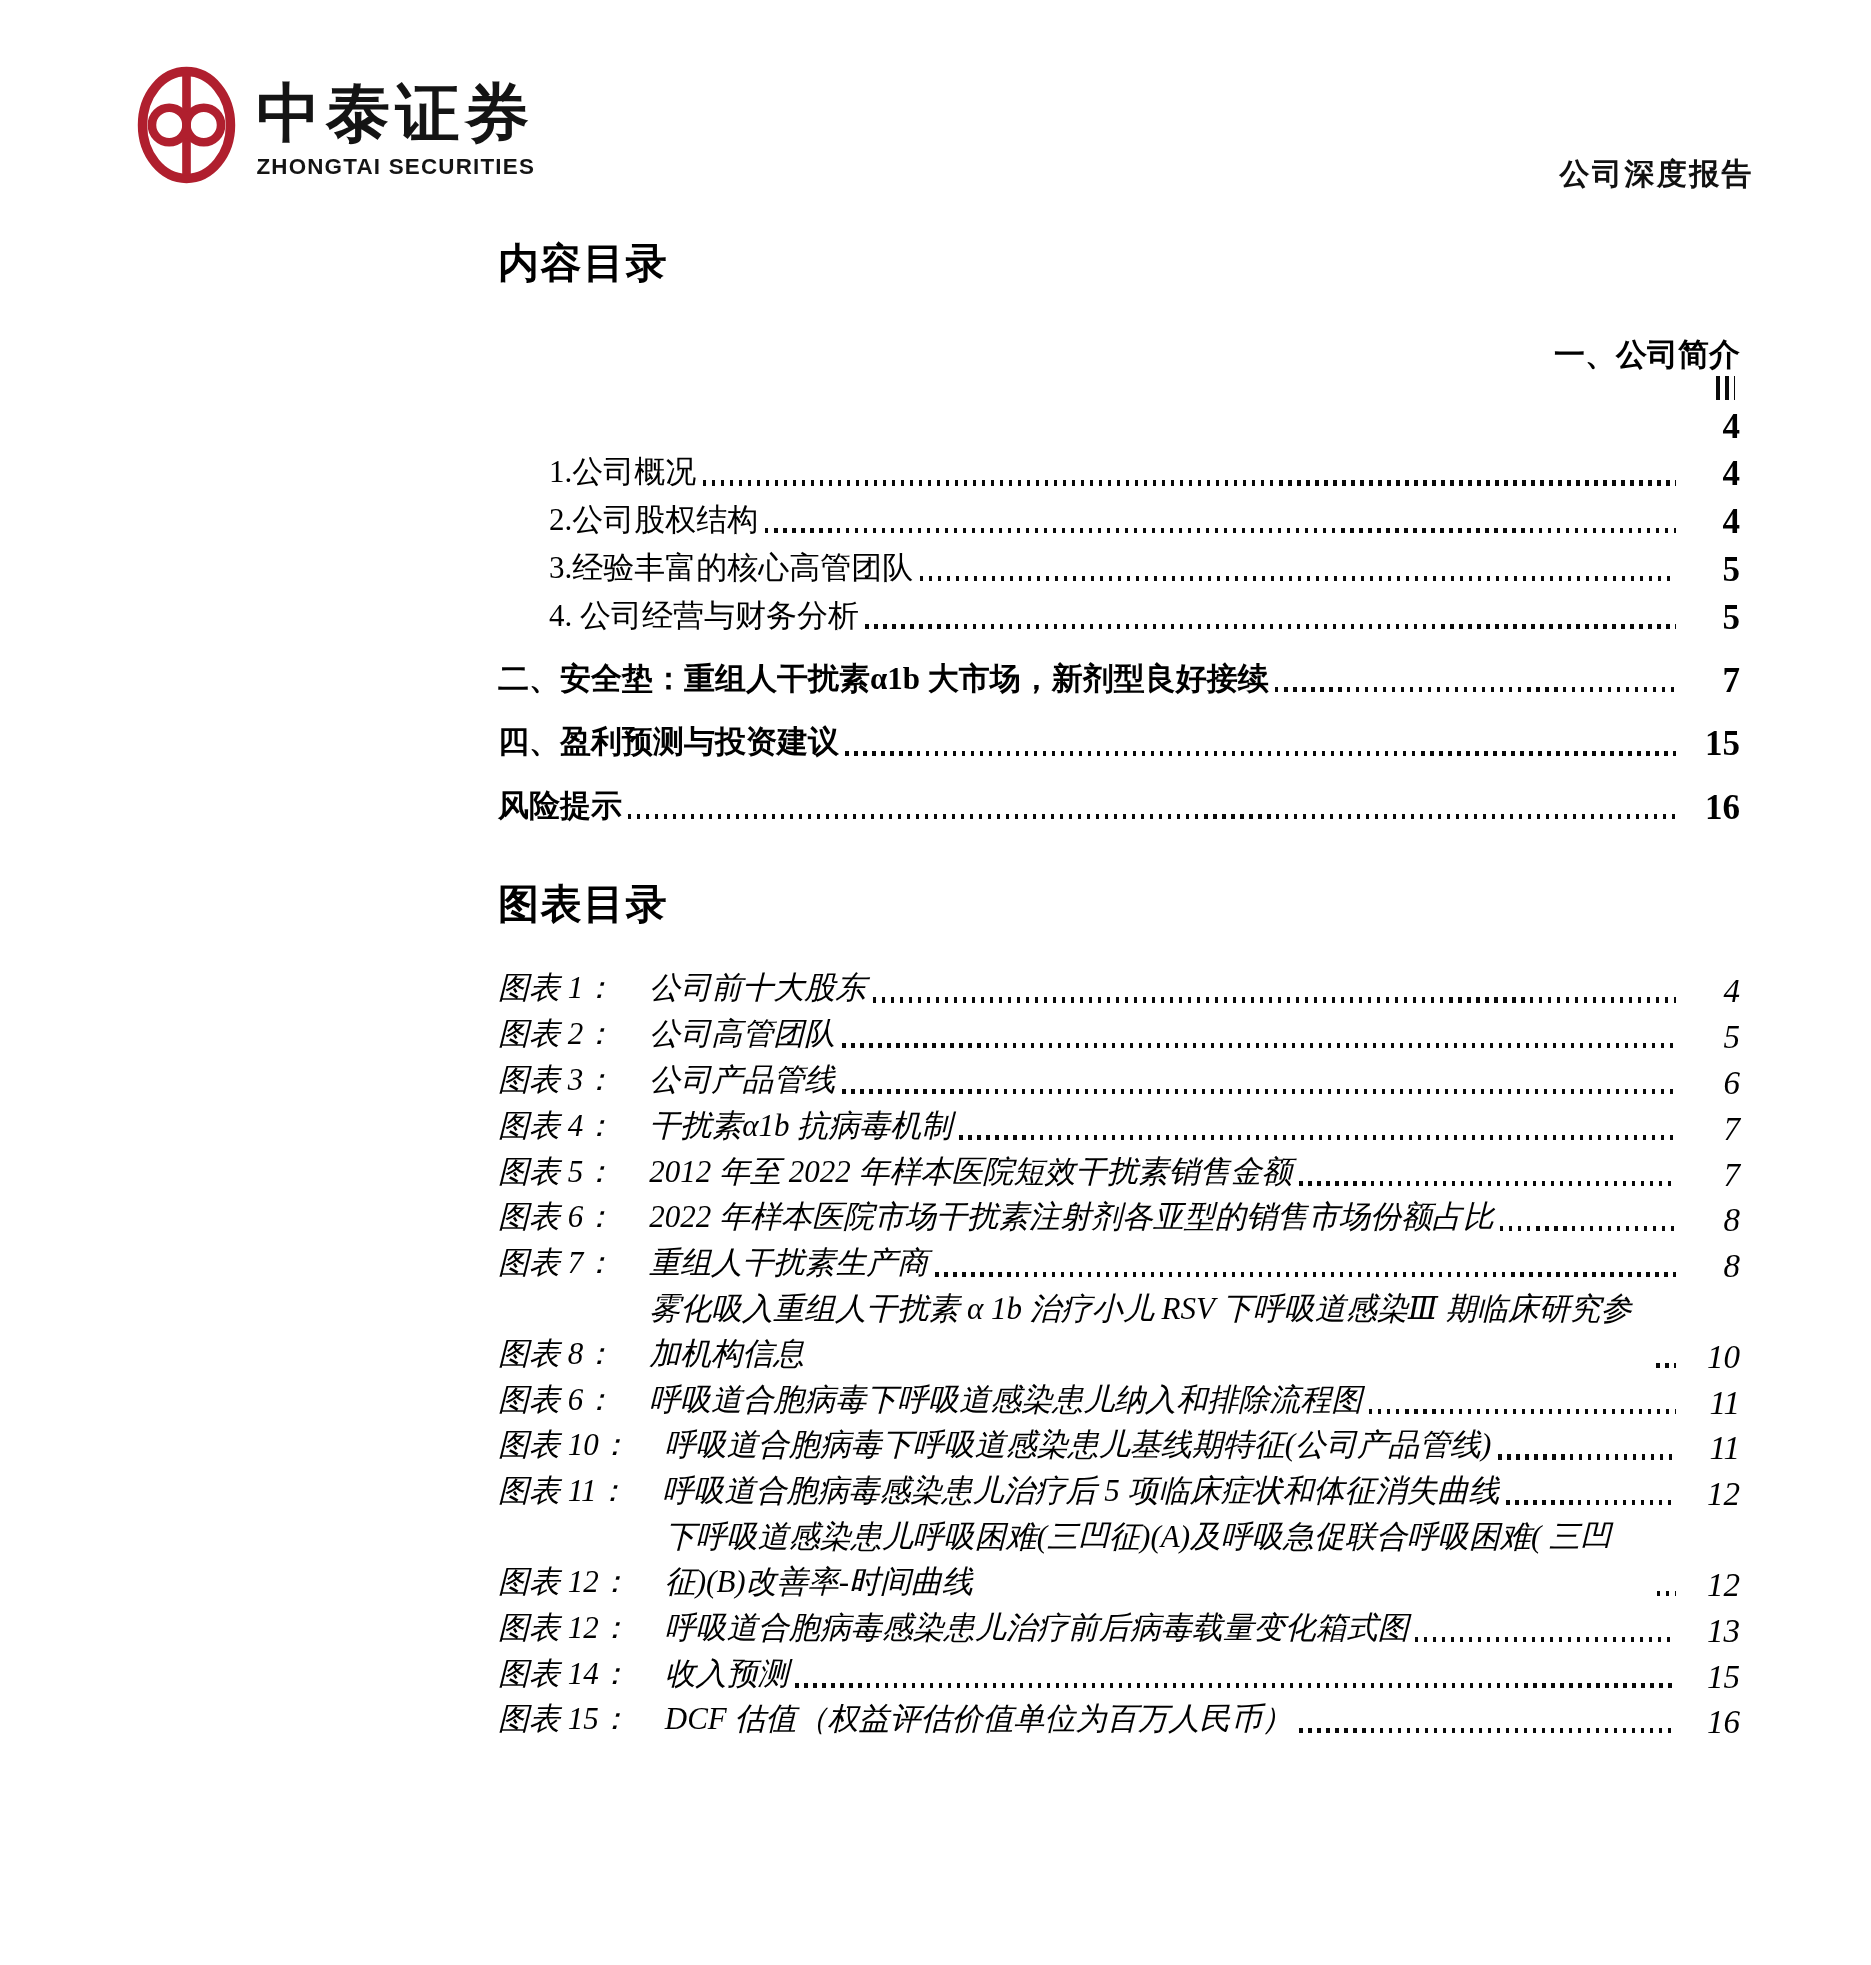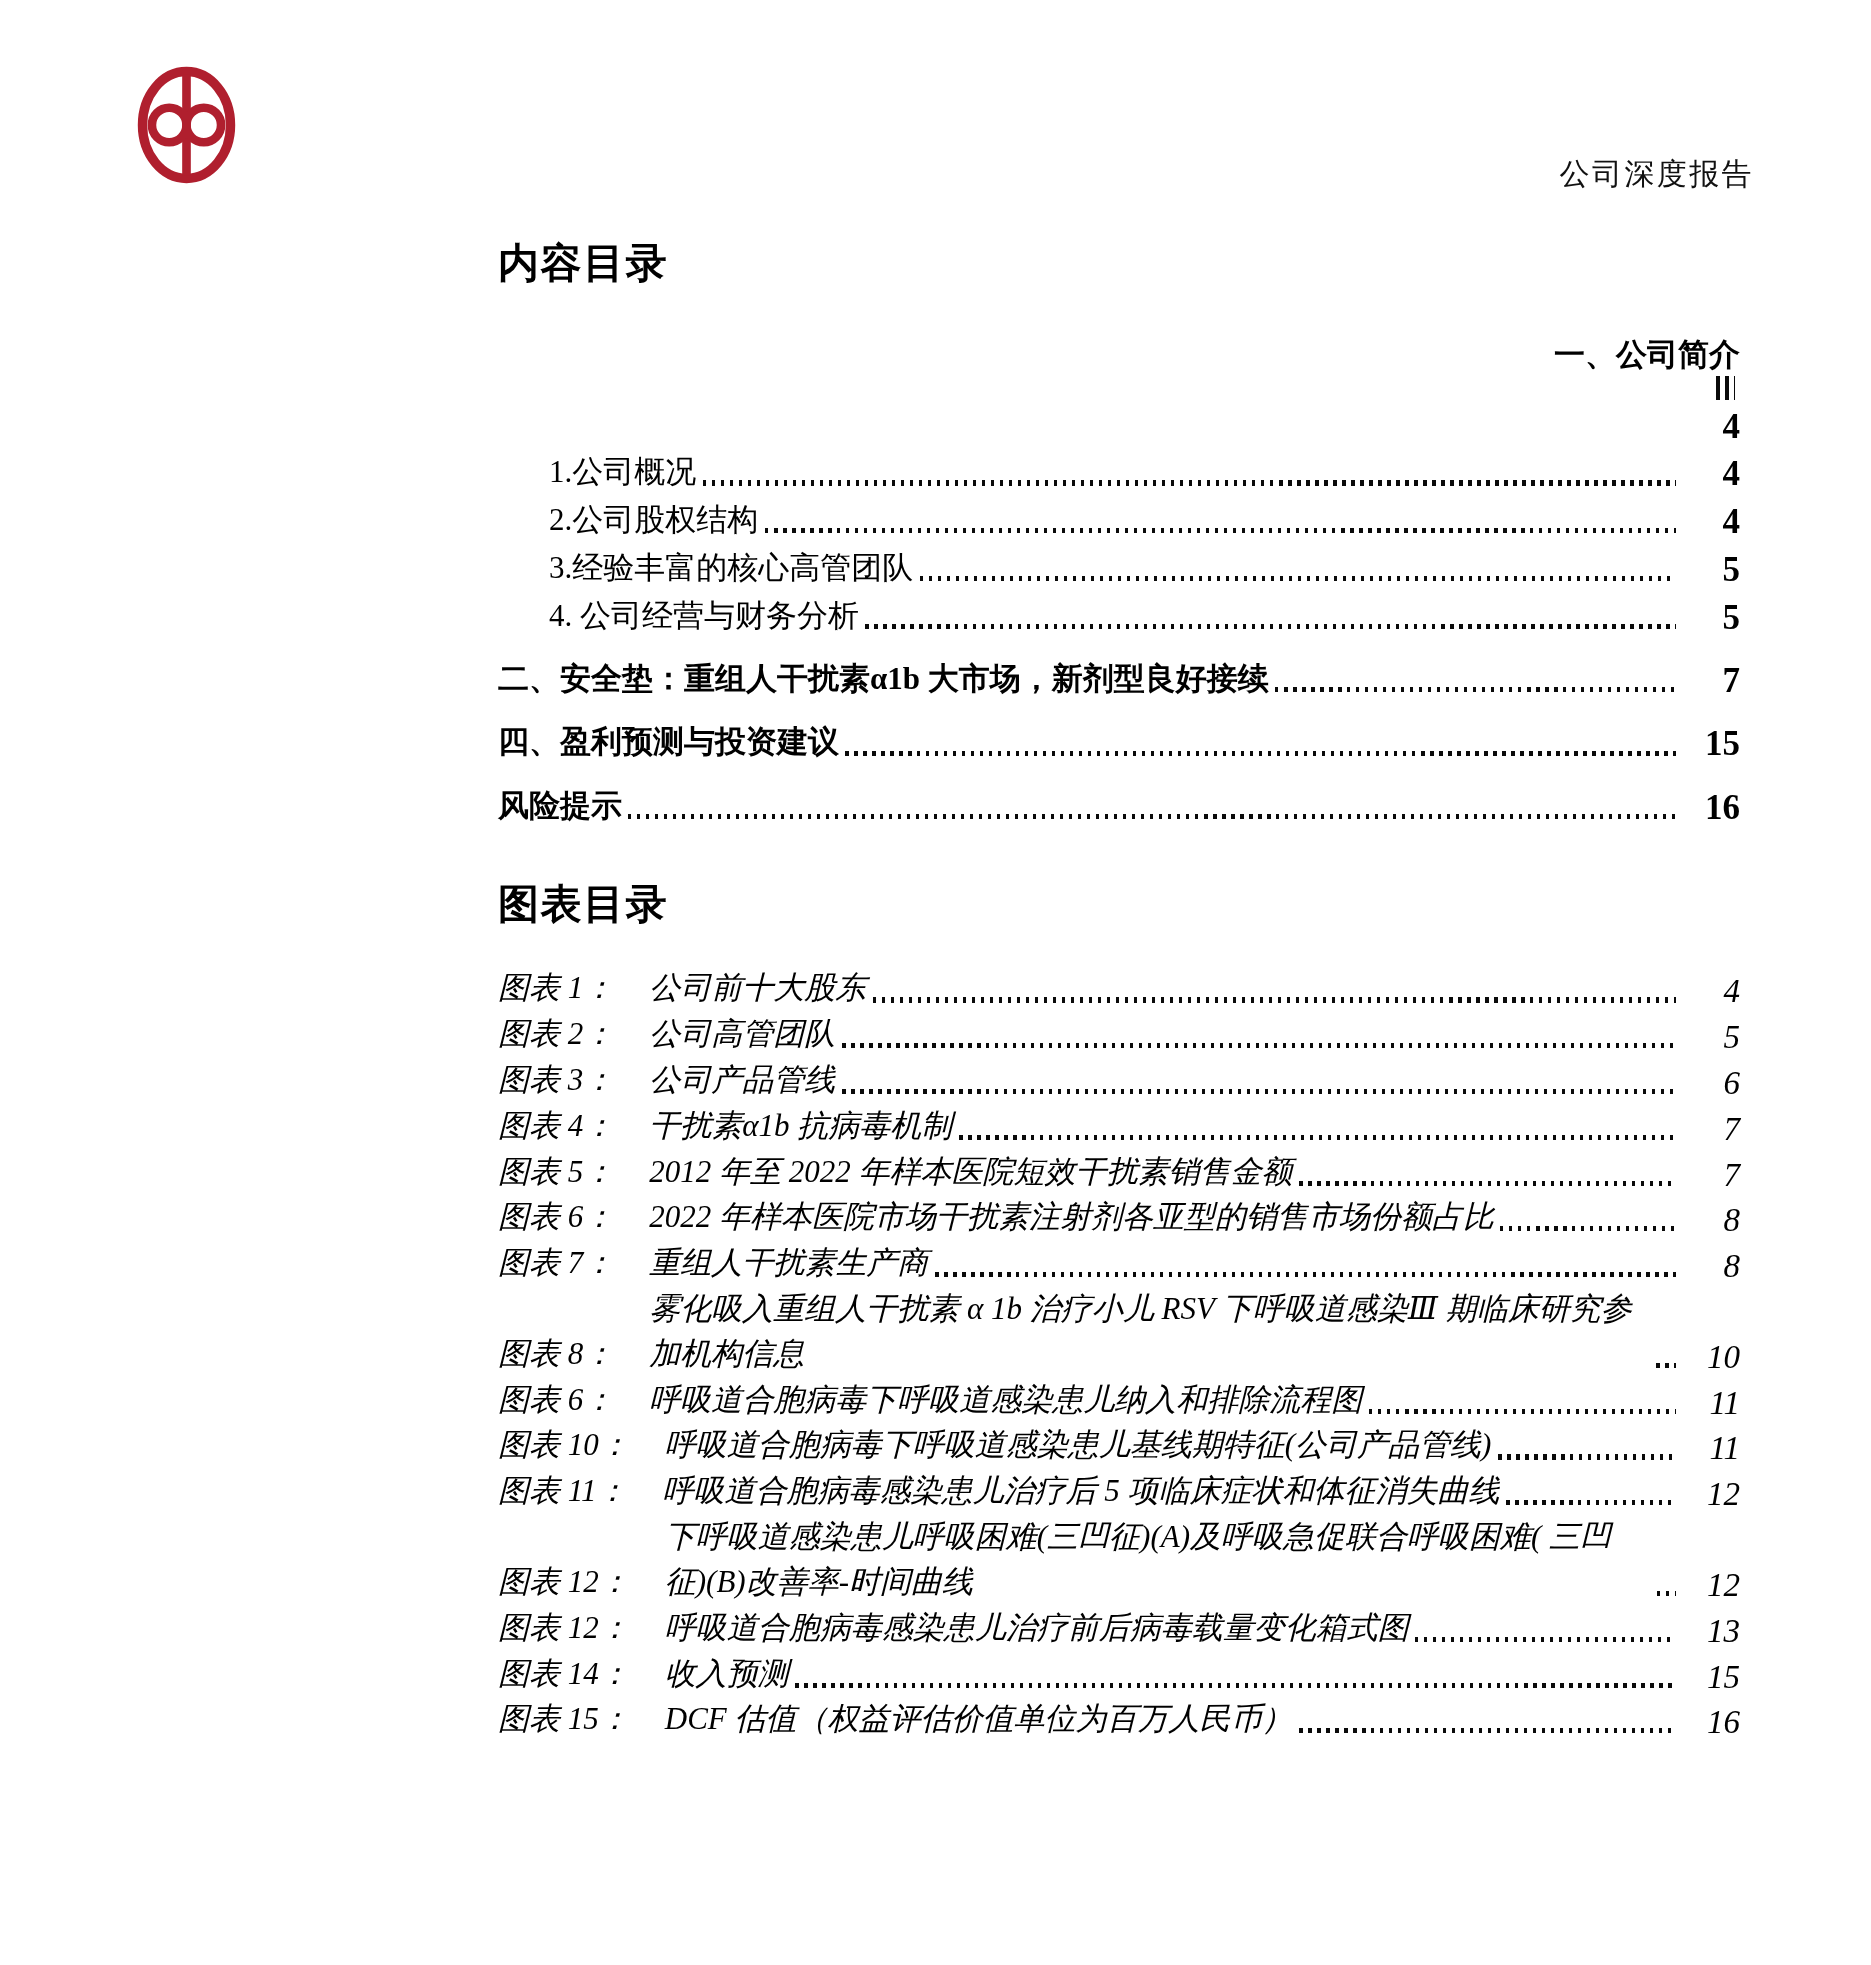--- a/index.html
+++ b/index.html
@@ -20,21 +20,21 @@
     font-size:64px;font-weight:700;letter-spacing:5.5px;line-height:1;
     color:#141414;white-space:nowrap;margin-top:15.7px;
   }
   .brand-en{
     font-size:22.4px;font-weight:700;letter-spacing:1.2px;line-height:1;
     color:#141414;white-space:nowrap;margin-top:10.2px;
     font-family:"Liberation Sans","DejaVu Sans",sans-serif;
   }
   .report-type{
     position:absolute;right:118px;top:154px;
-    font-size:30px;font-weight:400;letter-spacing:2.4px;
+    font-size:30px;font-weight:700;letter-spacing:2.4px;
     color:#111;white-space:nowrap;text-align:right;
   }
 
   
   .content{position:absolute;left:498px;top:246px;width:1242px;}
   .sec-title{
     font-size:41px;font-weight:700;line-height:1;
     margin:0 0 45px 0;letter-spacing:1.6px;font-family:Liberation Mono, monospace;
   }
   .sec-title.figures{margin-top:59px;margin-bottom:37px;}
@@ -71,20 +71,24 @@
   <div class="logo">
     <svg class="logo-emblem" viewBox="0 0 252 300" xmlns="http://www.w3.org/2000/svg">
       <ellipse cx="126" cy="150" rx="112" ry="136" fill="none" stroke="#b01f2e" stroke-width="24"></ellipse>
       <line x1="126" y1="22" x2="126" y2="278" stroke="#b01f2e" stroke-width="22"></line>
       <path d="M 126 150
                a 44 44 0 1 0 -88 0
                a 44 44 0 1 0 88 0
                a 44 44 0 1 1 88 0
                a 44 44 0 1 1 -88 0" fill="none" stroke="#b01f2e" stroke-width="22"></path>
     </svg>
+    <div class="logo-text">
+      <div class="brand-cn">中泰证券</div>
+      <div class="brand-en">ZHONGTAI SECURITIES</div>
+    </div>
   </div>
   <div class="report-type">公司深度报告</div>
 
   <div class="content">
 
     <h2 class="sec-title">内容目录</h2>
 
     <div id="toc-list">
 
         <div class="row toc-row lvl1">

